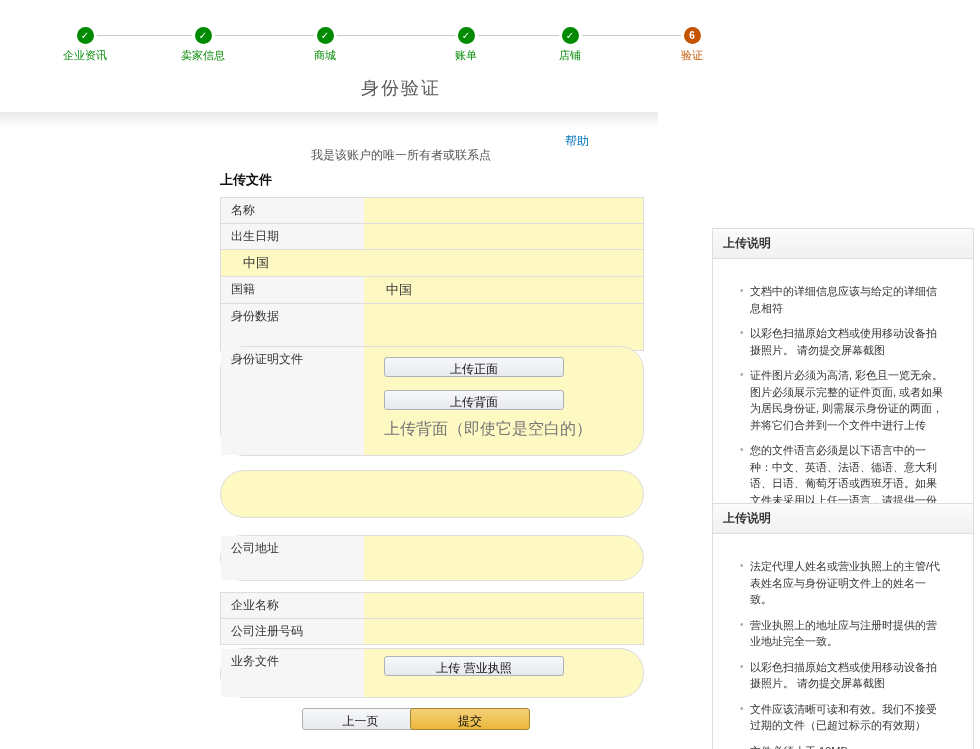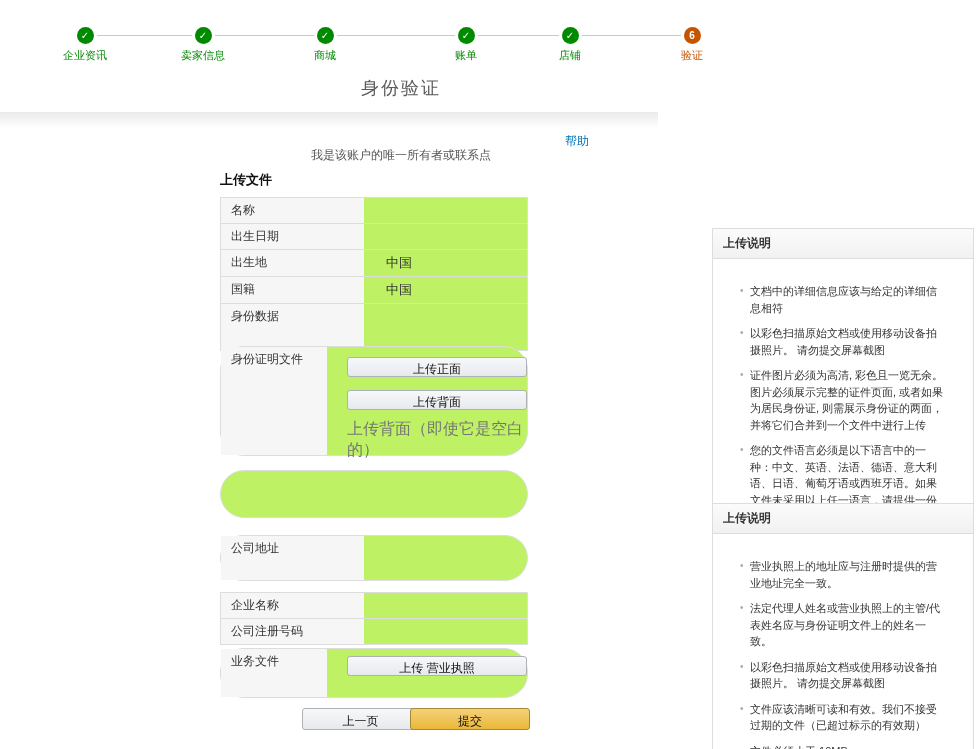--- a/index.html
+++ b/index.html
@@ -25,21 +25,21 @@
   
   .page-title{position:absolute;top:76px;left:220px;width:362px;text-align:center;
     font-size:18px;color:#5a5a5a;letter-spacing:2px;}
   .shadow-band{position:absolute;top:112px;left:0;width:658px;height:17px;
     background:linear-gradient(to bottom,#eaeaea,#fdfdfd 85%);}
   .help-link{position:absolute;top:133px;left:565px;font-size:12px;color:#0073bb;cursor:pointer;}
   .owner-statement{position:absolute;top:147px;left:220px;width:362px;text-align:center;
     font-size:12px;color:#555;}
   .section-heading{position:absolute;top:171px;left:220px;font-size:13px;font-weight:bold;color:#111;}
   
-  .fbox{position:absolute;left:220px;width:308px;border:1px solid #ddd;background:#bef264;box-sizing:border-box;}
+  .fbox{position:absolute;left:220px;width:424px;border:1px solid #ddd;background:#fef9c3;box-sizing:border-box;}
   .frow{display:flex;border-bottom:1px solid #ddd;min-height:21px;}
   .frow:last-child{border-bottom:none;}
   .fcell-label{width:143px;background:#f6f6f6;padding:4px 0 4px 10px;font-size:12px;color:#333;box-sizing:border-box;}
   .fcell-value{flex:1;padding:4px 0 4px 22px;font-size:13px;color:#333;}
   .tall{min-height:46px;}
   .flex-box{display:flex;border-radius:24px;}
   .flex-box .fcell-label{width:143px;}
   .flex-box .fcontent{flex:1;padding:10px 0 8px 20px;}
   .upload-btn{
     display:block;width:180px;height:20px;line-height:20px;text-align:center;
@@ -112,21 +112,20 @@
 <div class="fbox" style="top:197px">
   <div class="frow">
     <div class="fcell-label">名称</div>
     <div class="fcell-value"></div>
   </div>
   <div class="frow">
     <div class="fcell-label">出生日期</div>
     <div class="fcell-value"></div>
   </div>
   <div class="frow">
-    <div class="fcell-label">出生地</div>
     <div class="fcell-value">中国</div>
   </div>
   <div class="frow">
     <div class="fcell-label">国籍</div>
     <div class="fcell-value">中国</div>
   </div>
   <div class="frow tall">
     <div class="fcell-label">身份数据</div>
     <div class="fcell-value"></div>
   </div>
@@ -186,22 +185,22 @@
   <div class="panel-footer">
     <button class="btn btn-gray">取消</button>
     <button class="btn btn-amber">继续</button>
   </div>
 </div>
 
 <div class="panel panel-2">
   <div class="panel-header">上传说明</div>
   <div class="panel-body">
     <ul>
+      <li>法定代理人姓名或营业执照上的主管/代表姓名应与身份证明文件上的姓名一致。</li>
       <li>营业执照上的地址应与注册时提供的营业地址完全一致。</li>
-      <li>法定代理人姓名或营业执照上的主管/代表姓名应与身份证明文件上的姓名一致。</li>
       <li>以彩色扫描原始文档或使用移动设备拍摄照片。 请勿提交屏幕截图</li>
       <li>文件应该清晰可读和有效。我们不接受过期的文件（已超过标示的有效期）</li>
       <li>文件必须小于 10MB</li>
       <li>接受的格式为 *.png、*.tiff、*.tif、*.jpg、*.jpeg 和 *.pdf</li>
     </ul>
   </div>
 
 </div>
 
 </body></html>

